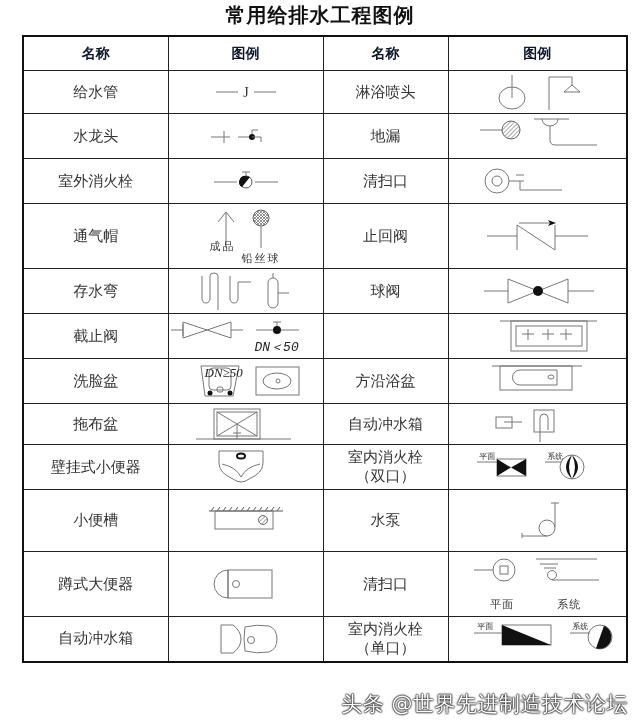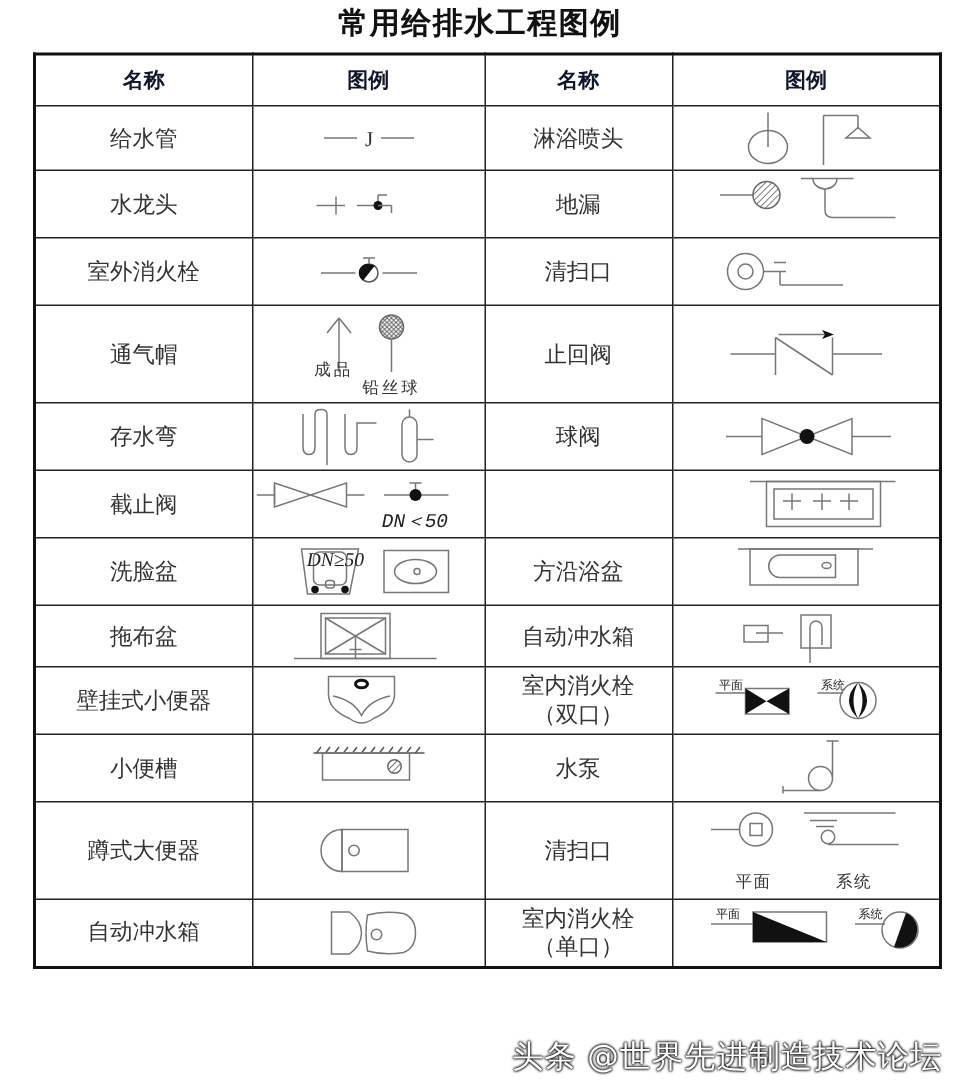--- a/index.html
+++ b/index.html
@@ -278,21 +278,21 @@
               <rect x="45" y="12" width="29" height="17" fill="none" stroke="#777"></rect>
               <path d="M45 12 L59 20.5 L45 29 Z M74 12 L59 20.5 L74 29 Z" fill="#111"></path>
               <line x1="93" y1="15" x2="110" y2="15" stroke="#777"></line>
               <circle cx="120" cy="20" r="12" fill="none" stroke="#777"></circle>
               <path d="M120 8 Q108 20 120 32 Q126 20 120 8 Z M120 8 Q132 20 120 32 Q114 20 120 8 Z" fill="#111"></path>
             </svg>
         </div>
       </td>
     </tr>
 
-    <tr style="height:45px">
+    <tr style="height:62px">
       <td class="name">小便槽</td>
       <td class="sym">
         <svg width="130" height="38" viewBox="0 0 130 38">
             <defs>
               <pattern id="hatch2" width="3" height="3" patternUnits="userSpaceOnUse" patternTransform="rotate(45)">
                 <line x1="0" y1="0" x2="0" y2="3" stroke="#555" stroke-width="1"></line>
               </pattern>
             </defs>
             <line x1="28" y1="9" x2="102" y2="9" stroke="#555"></line>
             <path d="M30 9 L33 5 M36 9 L39 5 M42 9 L45 5 M48 9 L51 5 M54 9 L57 5 M60 9 L63 5 M66 9 L69 5 M72 9 L75 5 M78 9 L81 5 M84 9 L87 5 M90 9 L93 5 M96 9 L99 5" stroke="#555"></path>

